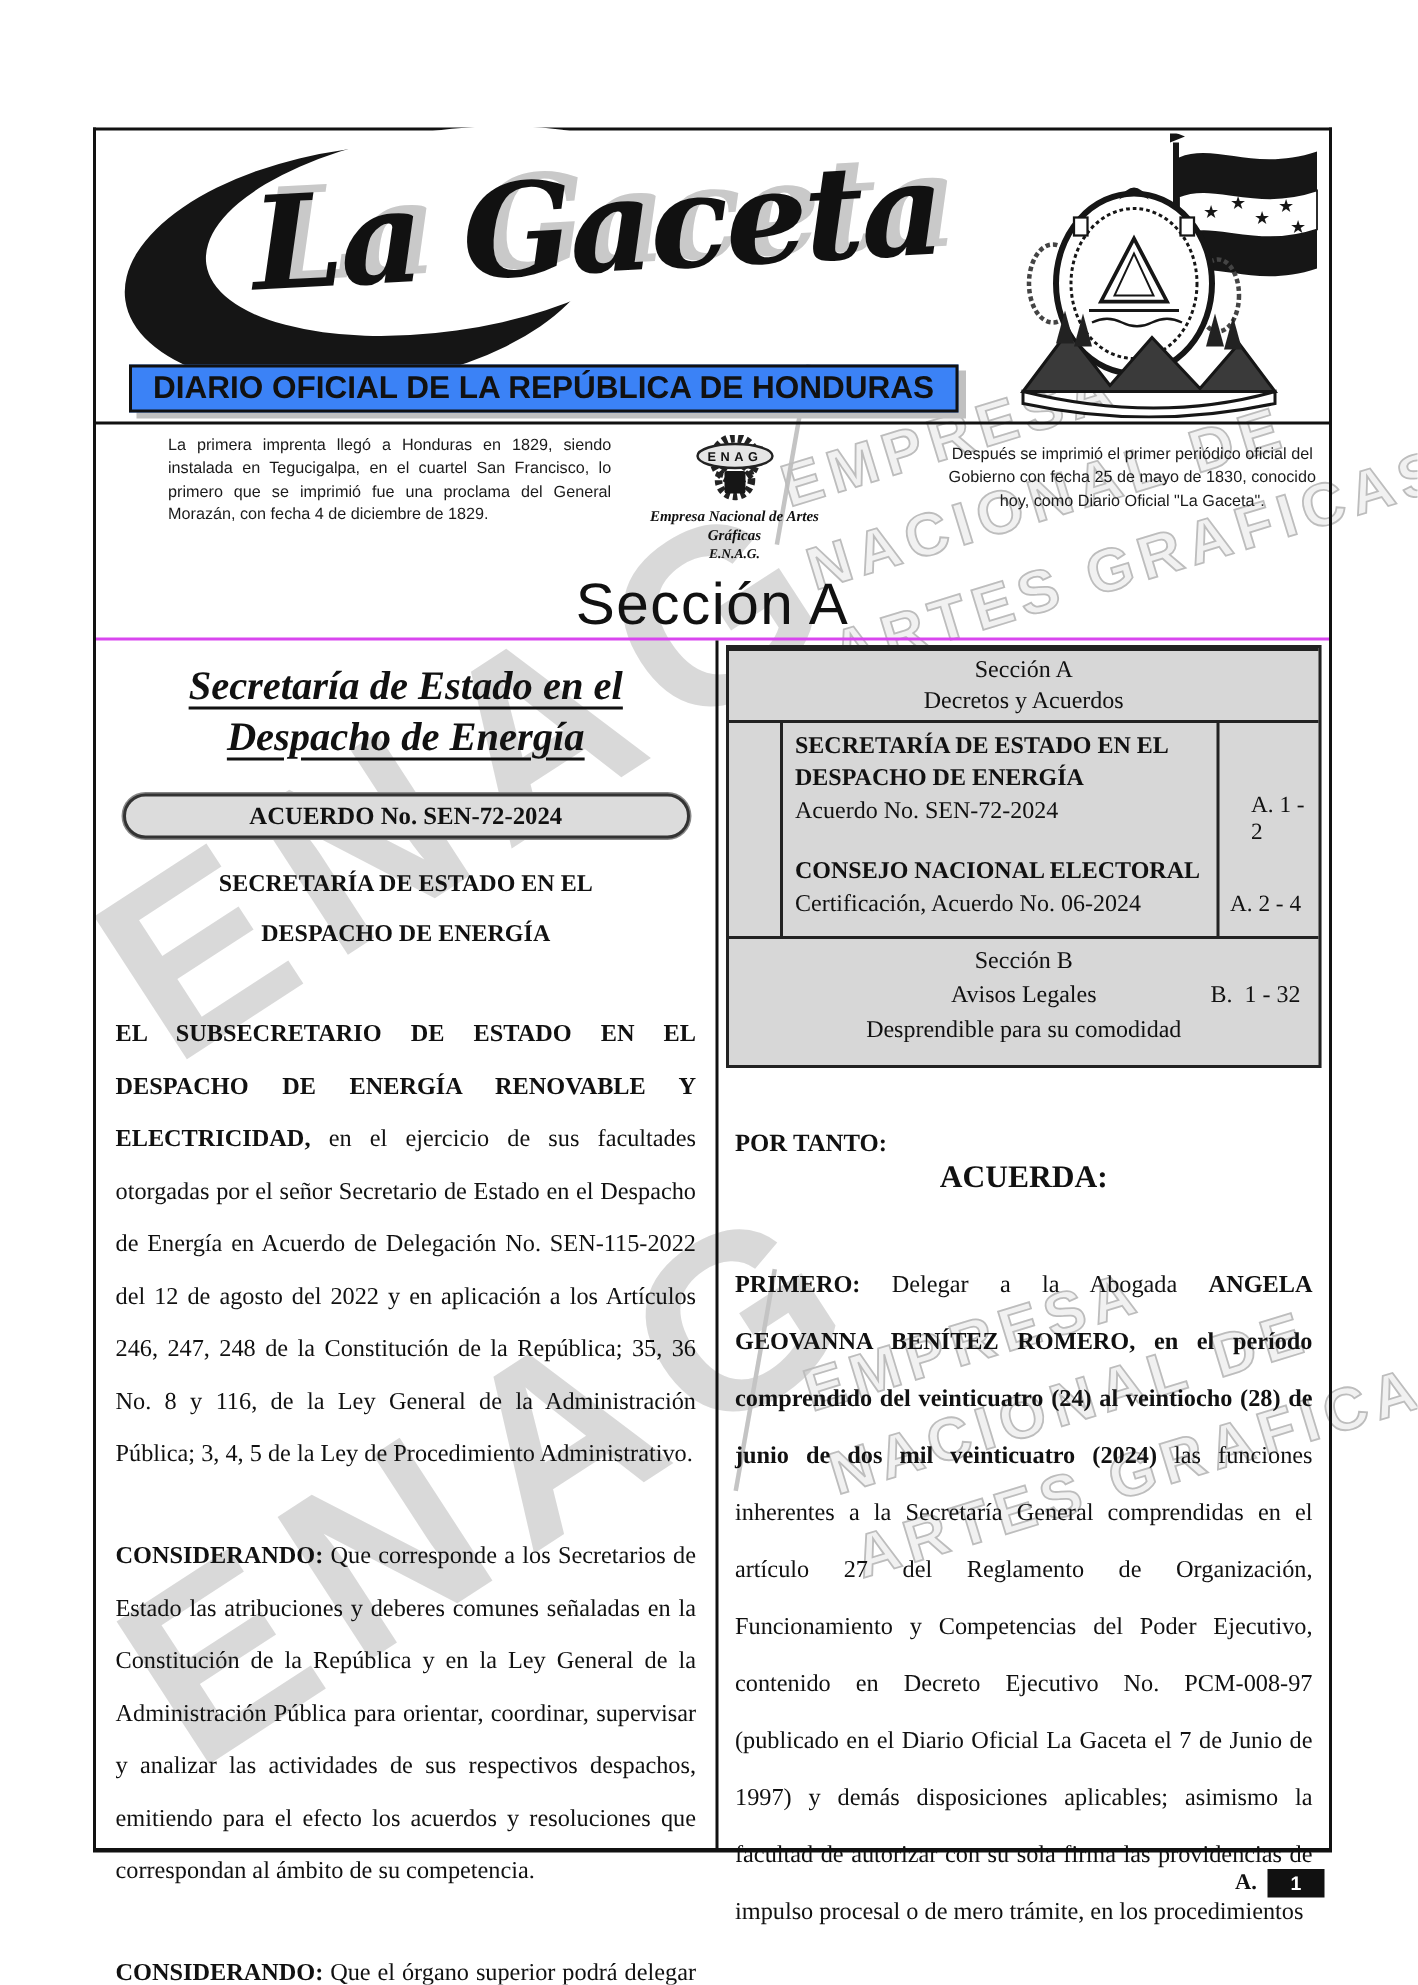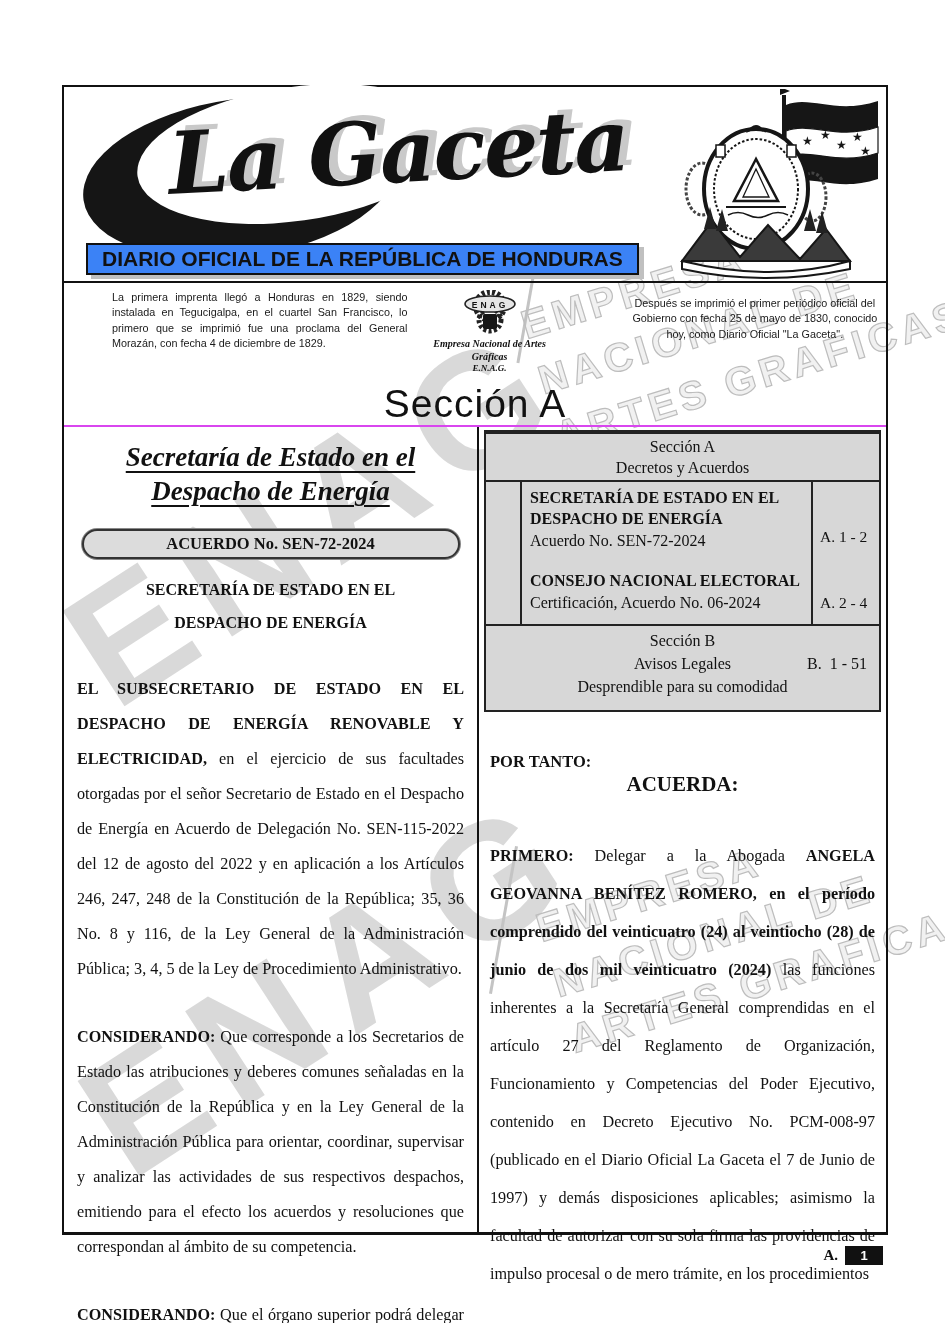--- a/index.html
+++ b/index.html
@@ -91,21 +91,21 @@
   .sum-title { flex:1; text-align:center; font-family:"Liberation Serif",serif;
                font-weight:bold; font-style:italic; font-size:29px; line-height:34px; }
   .sum-title span { text-decoration:underline; text-decoration-thickness:2px; }
   .sum-band { border-bottom:2px solid #222; text-align:center; line-height:21px; padding:2px 0; }
   .sum-row3 { display:flex; border-bottom:2px solid #222; }
   .sum-main { flex:1; padding:5px 8px 10px; }
   .sum-entry-heading { font-weight:bold; line-height:21px; }
   .sum-entry-detail { line-height:23px; }
   .sum-entry2 { margin-top:18px; }
   .sum-pages { width:68px; border-left:2px solid #222; position:relative; font-size:15.5px; }
-  .sum-page1 { position:absolute; top:46px; left:7px; }
+  .sum-page1 { position:absolute; top:46px; left:21px; }
   .sum-page2 { position:absolute; top:112px; left:7px; }
   .sum-foot { position:relative; text-align:center; line-height:23px; padding:3px 0 12px; }
   .sum-foot-pages { position:absolute; right:12px; top:26px; }
 
   
   .rc-portanto { font-weight:bold; font-size:16.5px; margin:40px 0 0 6px; }
   .rc-acuerda { font-weight:bold; font-size:21px; text-align:center; }
   .rc-para { font-size:16.2px; line-height:38px; text-align:justify; margin:40px 6px 0; }
 
   
@@ -247,21 +247,21 @@
             </div>
             <div class="sum-pages">
               <span class="sum-page1">A. 1 - 2</span>
               <span class="sum-page2">A. 2 - 4</span>
             </div>
           </div>
           <div class="sum-foot">
             <div>Sección B</div>
             <div>Avisos Legales</div>
             <div>Desprendible para su comodidad</div>
-            <span class="sum-foot-pages pre">B.  1 - 51</span>
+            <span class="sum-foot-pages pre">B.  1 - 32</span>
           </div>
         </div>
 
         <div class="rc-portanto">POR TANTO:</div>
         <div class="rc-acuerda">ACUERDA:</div>
         <p class="rc-para"><b>PRIMERO:</b><span> Delegar a la Abogada </span><b>ANGELA GEOVANNA BENÍTEZ ROMERO</b><b>, en el período comprendido del veinticuatro (24) al veintiocho (28) de junio de dos mil veinticuatro (2024)</b><span> las funciones inherentes a la Secretaría General comprendidas en el artículo 27 del Reglamento de Organización, Funcionamiento y Competencias del Poder Ejecutivo, contenido en Decreto Ejecutivo No. PCM-008-97 (publicado en el Diario Oficial La Gaceta el 7 de Junio de 1997) y demás disposiciones aplicables; asimismo la facultad de autorizar con su sola firma las providencias de impulso procesal o de mero trámite, en los procedimientos</span></p>
       </div>
     </div>
   </div>
 

